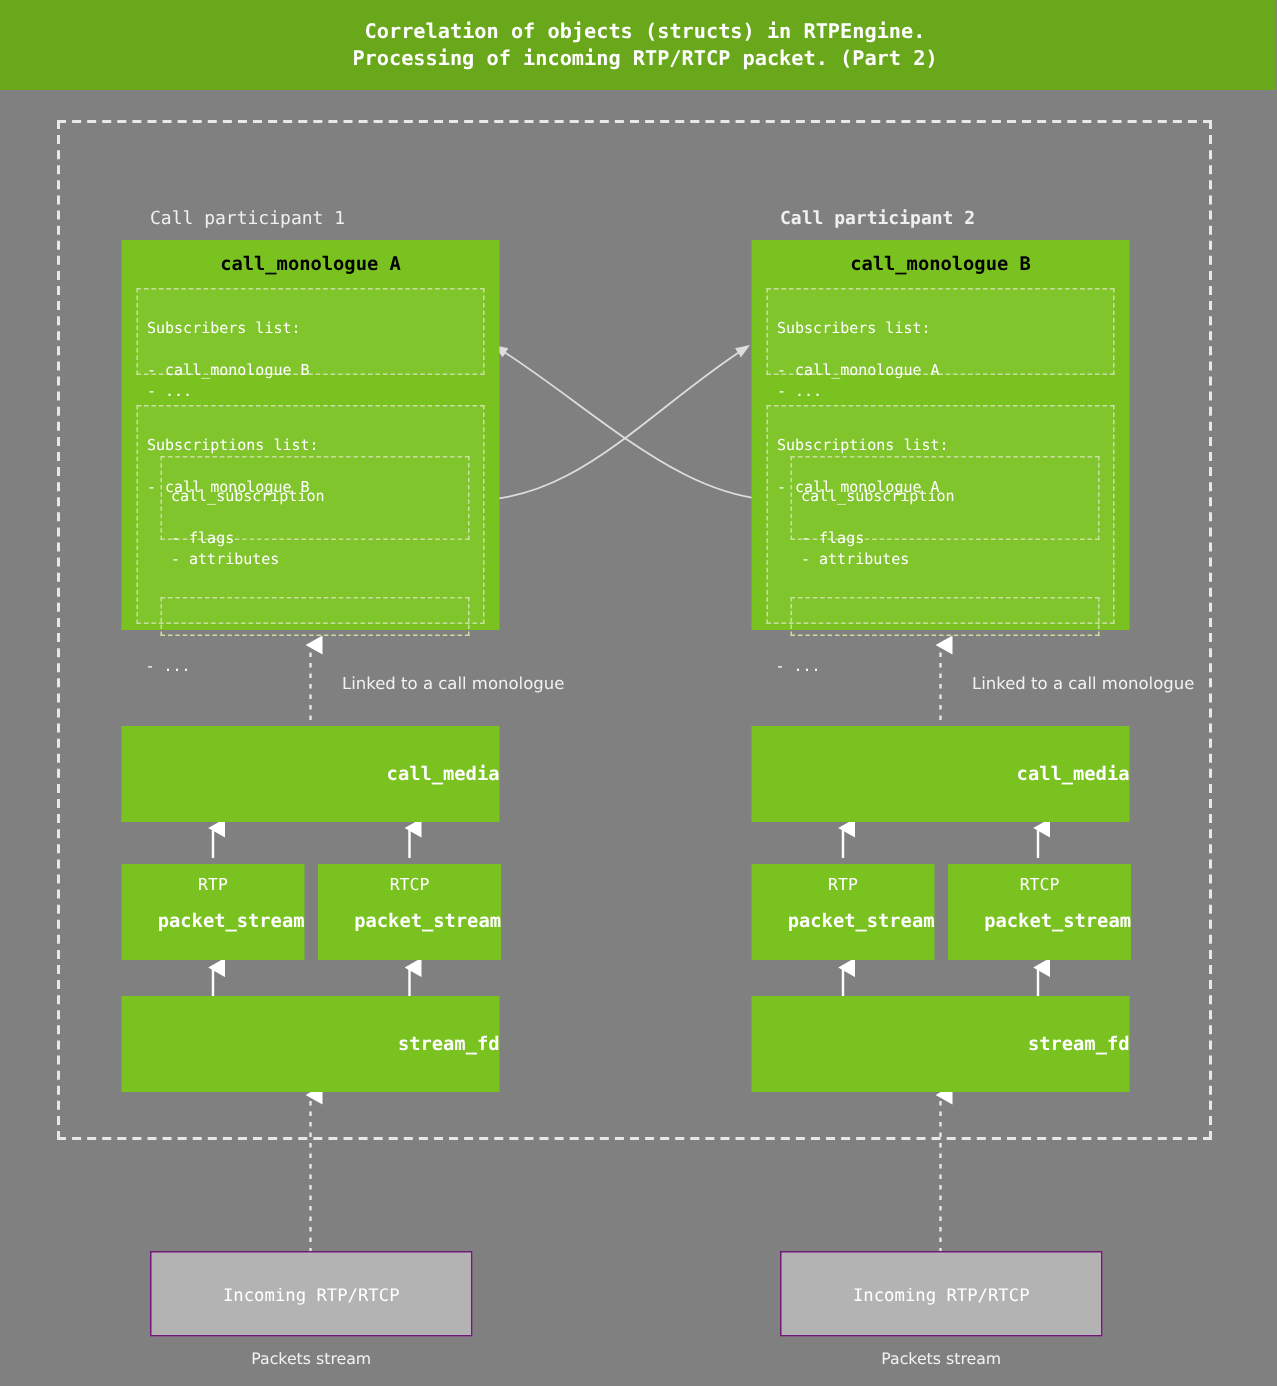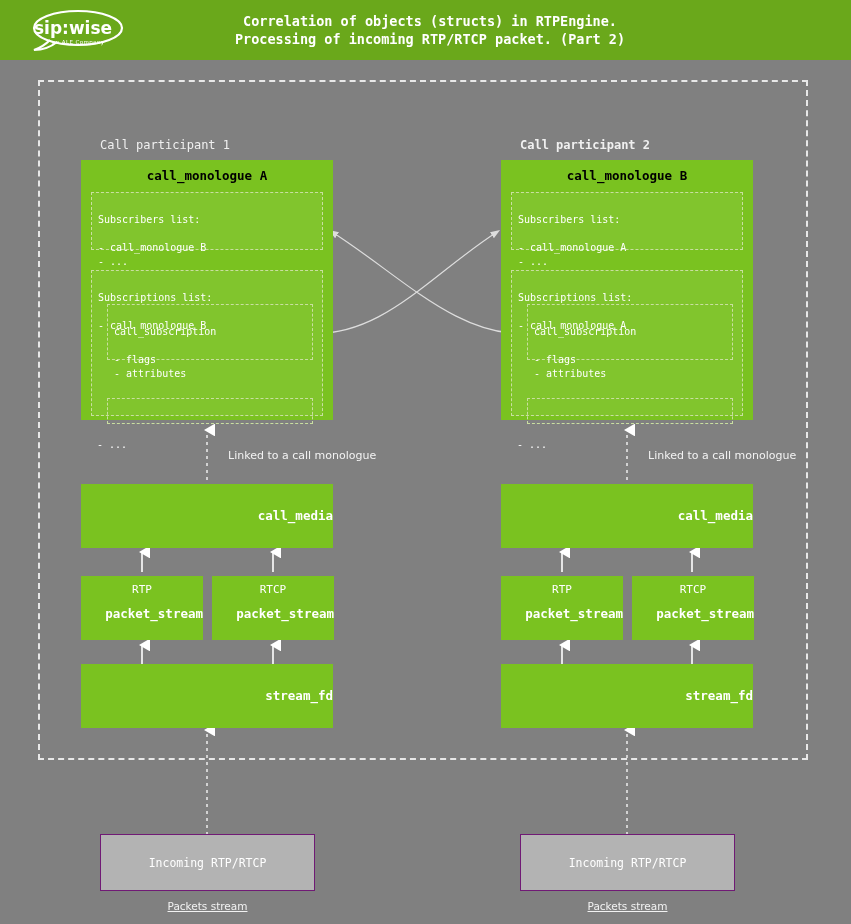--- a/index.html
+++ b/index.html
@@ -167,42 +167,33 @@
     font-family: "DejaVu Sans Mono", monospace;
   }
 
   .caption {
     position: absolute;
     color: #f2f2f2;
     font-size: 10.5px;
     font-family: "DejaVu Sans", sans-serif;
     text-align: center;
     white-space: nowrap;
-    text-decoration: underline;
   }
 
   svg.overlay {
     position: absolute;
     left: 0; top: 0;
     width: 851px; height: 864px;
     pointer-events: none;
   }
 </style>
 </head>
 <body>
 
 <div id="header">
-  <div id="logo">
-    <svg width="96" height="48" viewBox="0 0 96 48">
-      <ellipse cx="48" cy="22" rx="44" ry="17" fill="none" stroke="#ffffff" stroke-width="2.2"></ellipse>
-      <path d="M20 34 C14 40, 10 42, 4 44 C14 44, 22 40, 27 36" fill="none" stroke="#ffffff" stroke-width="2.2"></path>
-    </svg>
-    <div class="logo-text">sip:wise</div>
-    <div class="logo-sub">an ALE Company</div>
-  </div>
   <div id="header-title">Correlation of objects (structs) in RTPEngine.
 Processing of incoming RTP/RTCP packet. (Part 2)</div>
 </div>
 
 <div id="canvas">
 
   <div class="dashed-region"></div>
 
   <svg class="overlay">
     <defs>

